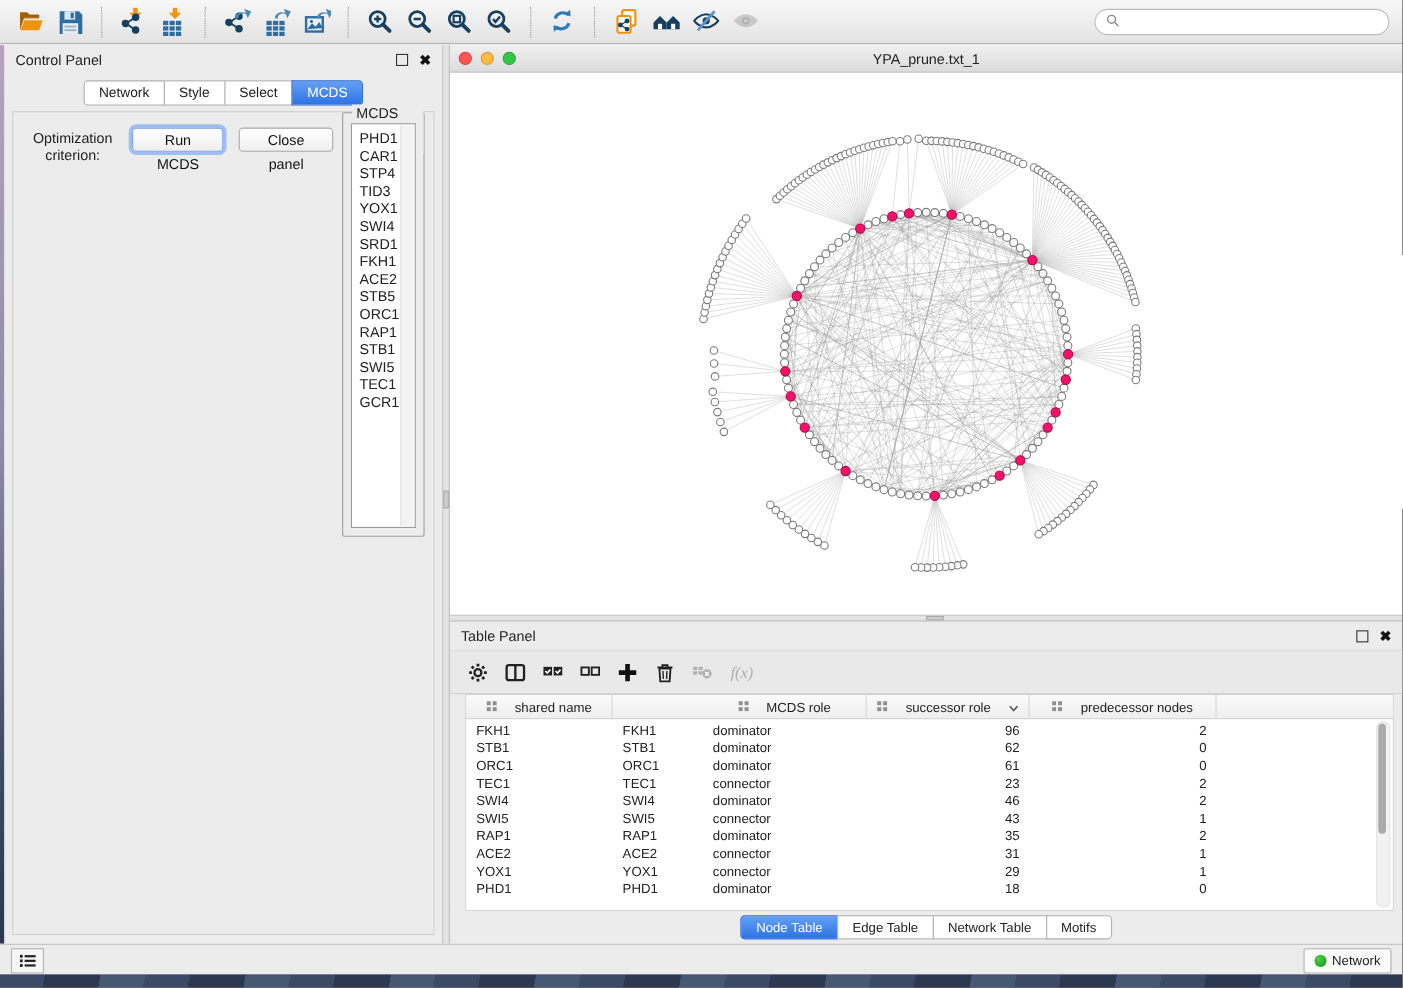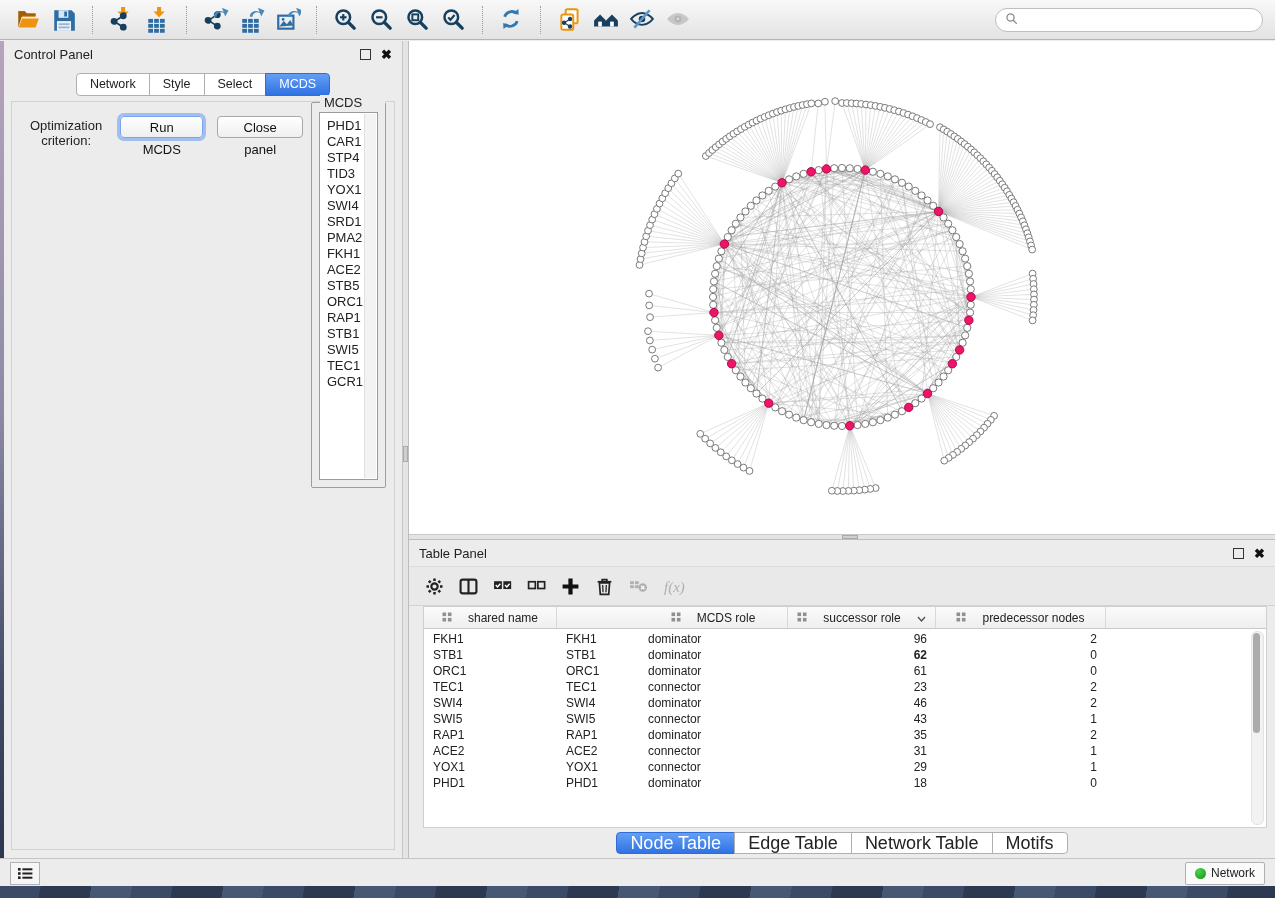--- a/index.html
+++ b/index.html
@@ -79,21 +79,21 @@
   .th{display:flex;align-items:center;justify-content:center;gap:16px;border-right:1px solid #d8d8d8;box-sizing:border-box;}
   .th.filler{flex:1;border-right:none;}
   .tbody{flex:1;position:relative;background:#fff;font-size:12px;overflow:hidden;padding-top:2px;}
   .tr{height:16px;display:flex;align-items:center;}
   .td{box-sizing:border-box;white-space:nowrap;overflow:hidden;}
   .td.l{padding-left:9px;text-align:left;}
   .td.r{padding-right:9px;text-align:right;}
   .tscroll{position:absolute;top:2px;right:2px;bottom:2px;width:11px;background:#f2f2f2;border:1px solid #e2e2e2;border-radius:6px;}
   .tscroll .thumb{position:absolute;top:1px;left:1px;width:7px;height:100px;background:#ababab;border-radius:4px;}
   .bottom-tabs{height:30px;display:flex;align-items:center;justify-content:center;background:#ececec;}
-  .bottom-tabs .tab{font-size:18px;height:20px;line-height:20px;}
+  .bottom-tabs .tab{font-size:12px;height:20px;line-height:20px;}
 
   
   .statusbar{position:absolute;top:858px;left:0;right:0;height:28px;background:#ececec;
     border-top:1px solid #c4c4c4;display:flex;align-items:center;}
   .list-btn{width:28px;height:21px;margin-left:10px;border:1px solid #b3b3b3;background:#f6f6f6;
     display:flex;align-items:center;justify-content:center;}
   .memory-btn{margin-left:auto;margin-right:10px;height:21px;border:1px solid #b0b0b0;border-radius:2px;
     background:#fafafa;display:flex;align-items:center;gap:5px;padding:0 9px;font-size:12px;}
   .mem-dot{width:11px;height:11px;border-radius:50%;background:radial-gradient(circle at 35% 30%,#4ed24e,#149114);}
   .wallpaper-bottom{position:absolute;top:886px;left:0;right:0;height:12px;
@@ -328,40 +328,47 @@
           <span class="groupbox-legend">MCDS result (17 nodes)</span>
           <div class="mcds-list" id="mcds-list">
             <div class="mcds-scroll"></div>
           <div>PHD1</div>
               <div>CAR1</div>
               <div>STP4</div>
               <div>TID3</div>
               <div>YOX1</div>
               <div>SWI4</div>
               <div>SRD1</div>
-              <div>PMA2</div>
               <div>FKH1</div>
               <div>ACE2</div>
               <div>STB5</div>
               <div>ORC1</div>
               <div>RAP1</div>
               <div>STB1</div>
               <div>SWI5</div>
               <div>TEC1</div>
               <div>GCR1</div>
             </div>
         </div>
       </div>
     </div>
 
     <div class="vsplit">
         <div class="grip"></div>
       </div>
 
     <div class="right-col">
+      <div class="net-titlebar">
+        <span class="net-title">YPA_prune.txt_1</span>
+        <span class="lights">
+          <span class="light red"></span>
+          <span class="light yellow"></span>
+          <span class="light green"></span>
+        </span>
+      </div>
       <div class="net-canvas">
         <svg id="net-svg" width="868" height="493" viewBox="0 0 868 493">
             <g stroke="#9a9a9a" stroke-opacity="0.42" stroke-width="0.7">
               <line x1="315.3649198670204" y1="203.05674809659436" x2="440.7888261674749" y2="127.23535350519205"></line>
               <line x1="315.3649198670204" y1="203.05674809659436" x2="478.74403042848706" y2="135.38290469358148"></line>
               <line x1="315.3649198670204" y1="203.05674809659436" x2="409.74710012200626" y2="129.11303200381846"></line>
               <line x1="315.3649198670204" y1="203.05674809659436" x2="312.3829046935815" y2="301.7440304284871"></line>
               <line x1="315.3649198670204" y1="203.05674809659436" x2="417.4507682470633" y2="384.05944475864897"></line>
               <line x1="315.3649198670204" y1="203.05674809659436" x2="506.2803523283191" y2="362.1649187002817"></line>
               <line x1="315.3649198670204" y1="203.05674809659436" x2="463.8717206930949" y2="381.2514944479607"></line>
@@ -1234,21 +1241,21 @@
                 <div class="td l" style="width: 133px;">FKH1</div>
                 <div class="td l" style="width: 82px;">FKH1</div>
                 <div class="td l" style="width: 149px;">dominator</div>
                 <div class="td r" style="width: 148px;">96</div>
                 <div class="td r" style="width: 170px;">2</div>
               </div>
               <div class="tr">
                 <div class="td l" style="width: 133px;">STB1</div>
                 <div class="td l" style="width: 82px;">STB1</div>
                 <div class="td l" style="width: 149px;">dominator</div>
-                <div class="td r" style="width: 148px; font-weight: bold;">62</div>
+                <div class="td r" style="width: 148px;">62</div>
                 <div class="td r" style="width: 170px;">0</div>
               </div>
               <div class="tr">
                 <div class="td l" style="width: 133px;">ORC1</div>
                 <div class="td l" style="width: 82px;">ORC1</div>
                 <div class="td l" style="width: 149px;">dominator</div>
                 <div class="td r" style="width: 148px;">61</div>
                 <div class="td r" style="width: 170px;">0</div>
               </div>
               <div class="tr">

